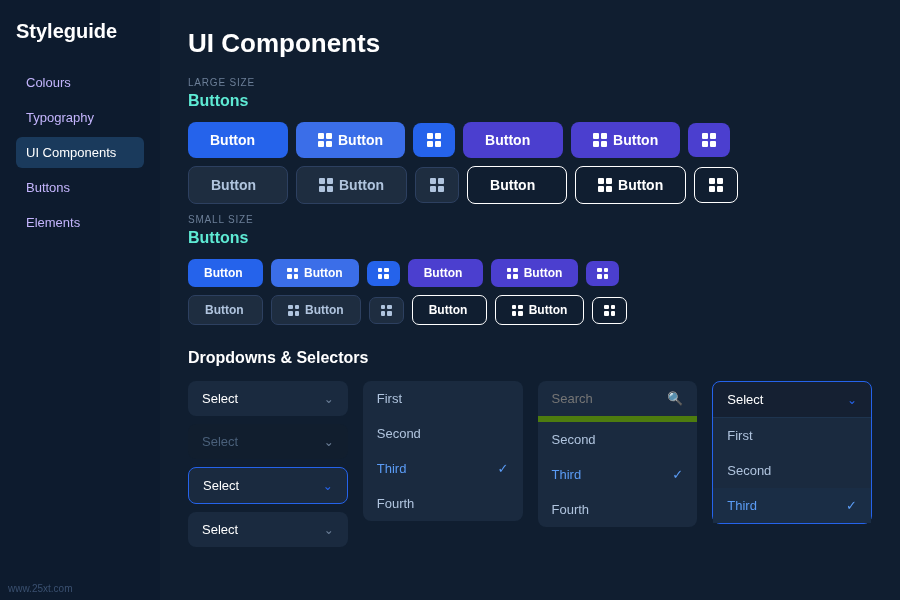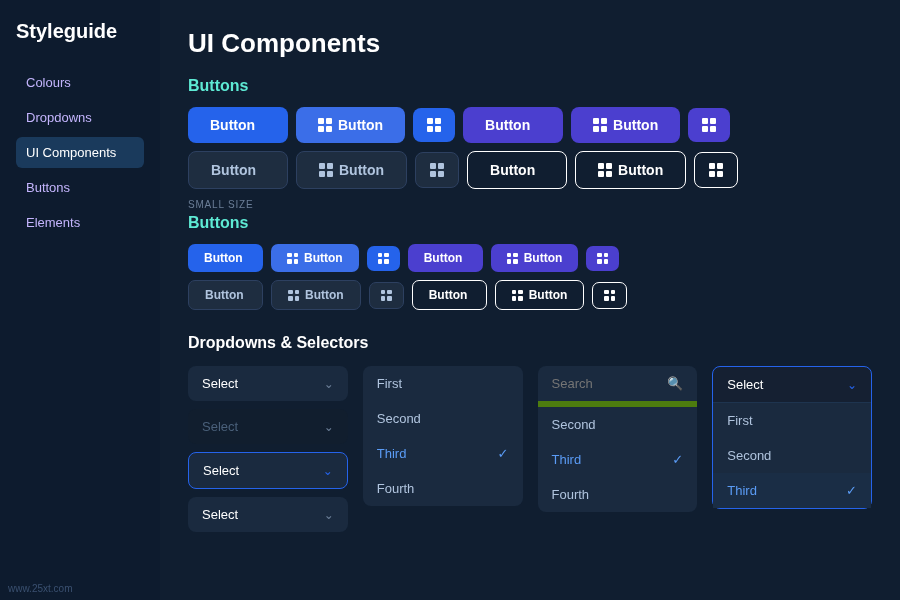--- a/index.html
+++ b/index.html
@@ -282,36 +282,37 @@
   </style>
 </head>
 <body>
 
 <div class="sidebar">
   <div class="sidebar-title">Styleguide</div>
   <div class="sidebar-item">
     <span>Colours</span>
   </div>
   <div class="sidebar-item">
-    <span>Dropdowns</span>
+    <span>Typography</span>
   </div>
   <div class="sidebar-item active">
     <span>UI Components</span>
   </div>
   <div class="sidebar-item">
     <span>Buttons</span>
   </div>
   <div class="sidebar-item">
     <span>Elements</span>
   </div>
 </div>
 
 <div class="main">
   <div class="page-title">UI Components</div>
 
+  <div class="section-label">LARGE SIZE</div>
   <div class="section-title">Buttons</div>
 
   <div class="btn-row">
     <button class="btn btn-lg btn-blue">
       <span>Button</span>
     </button>
     <button class="btn btn-lg btn-blue-mid">
       <span class="grid-icon">
           <span></span>
           <span></span>

